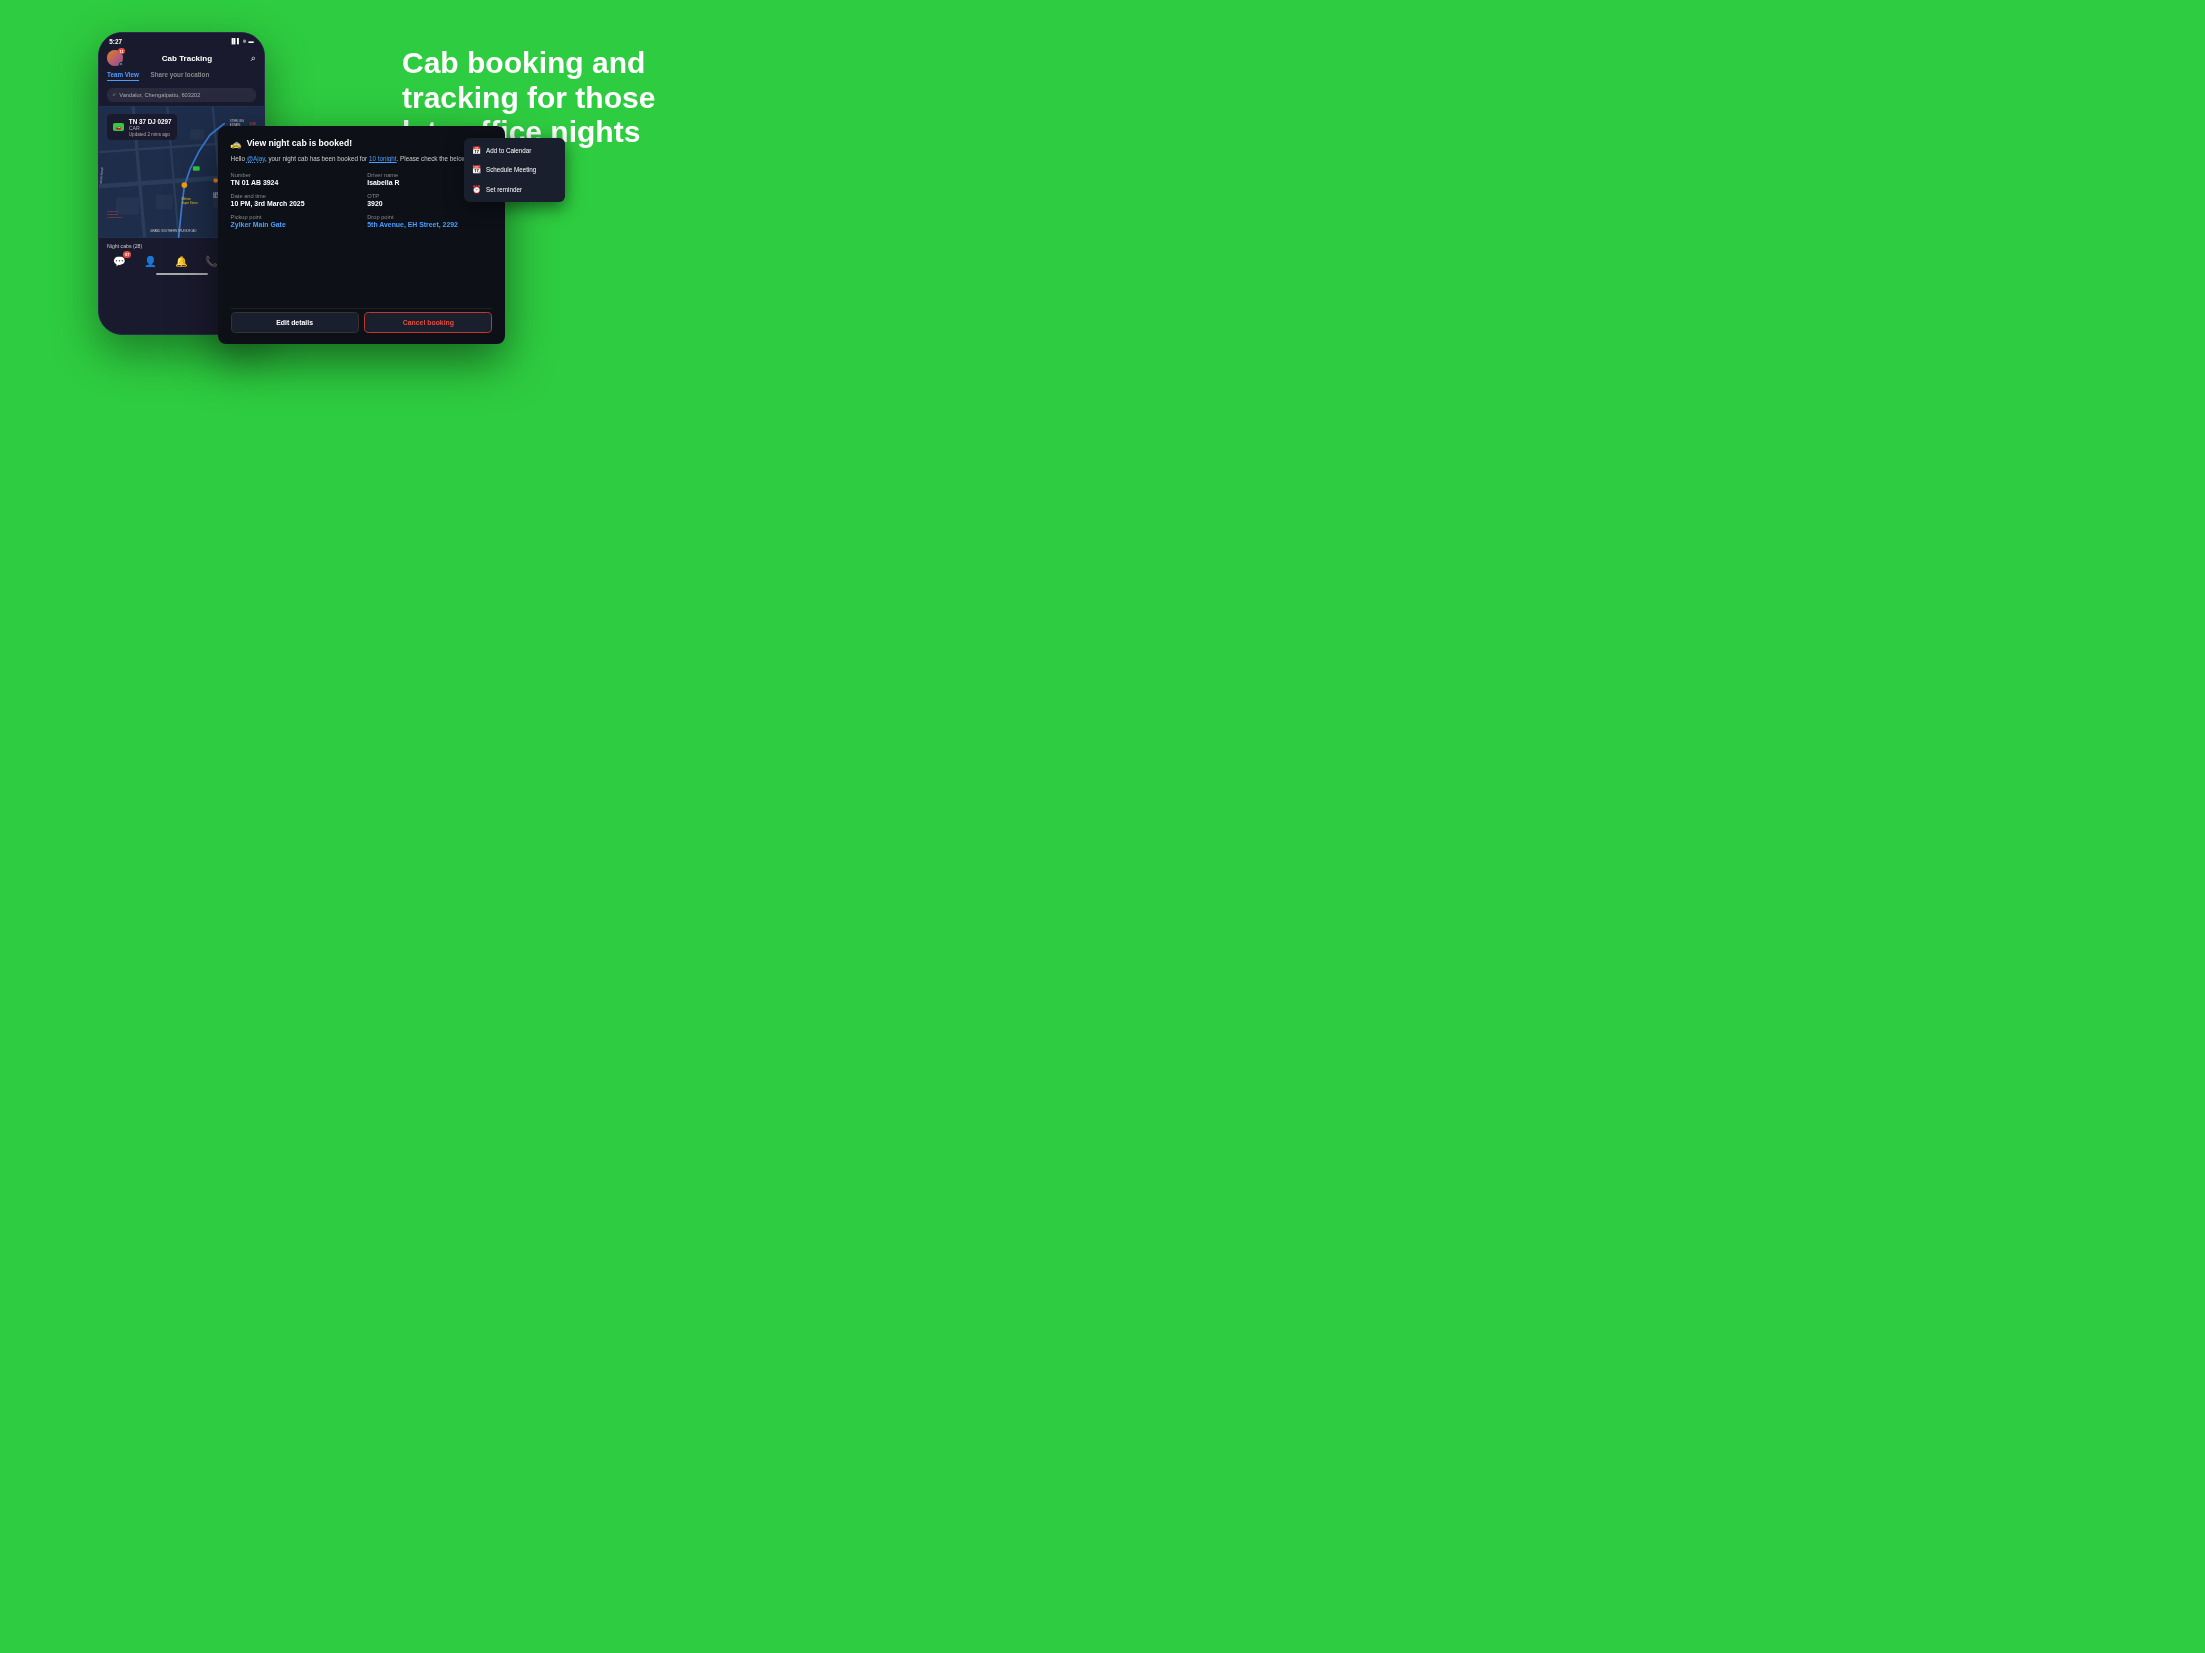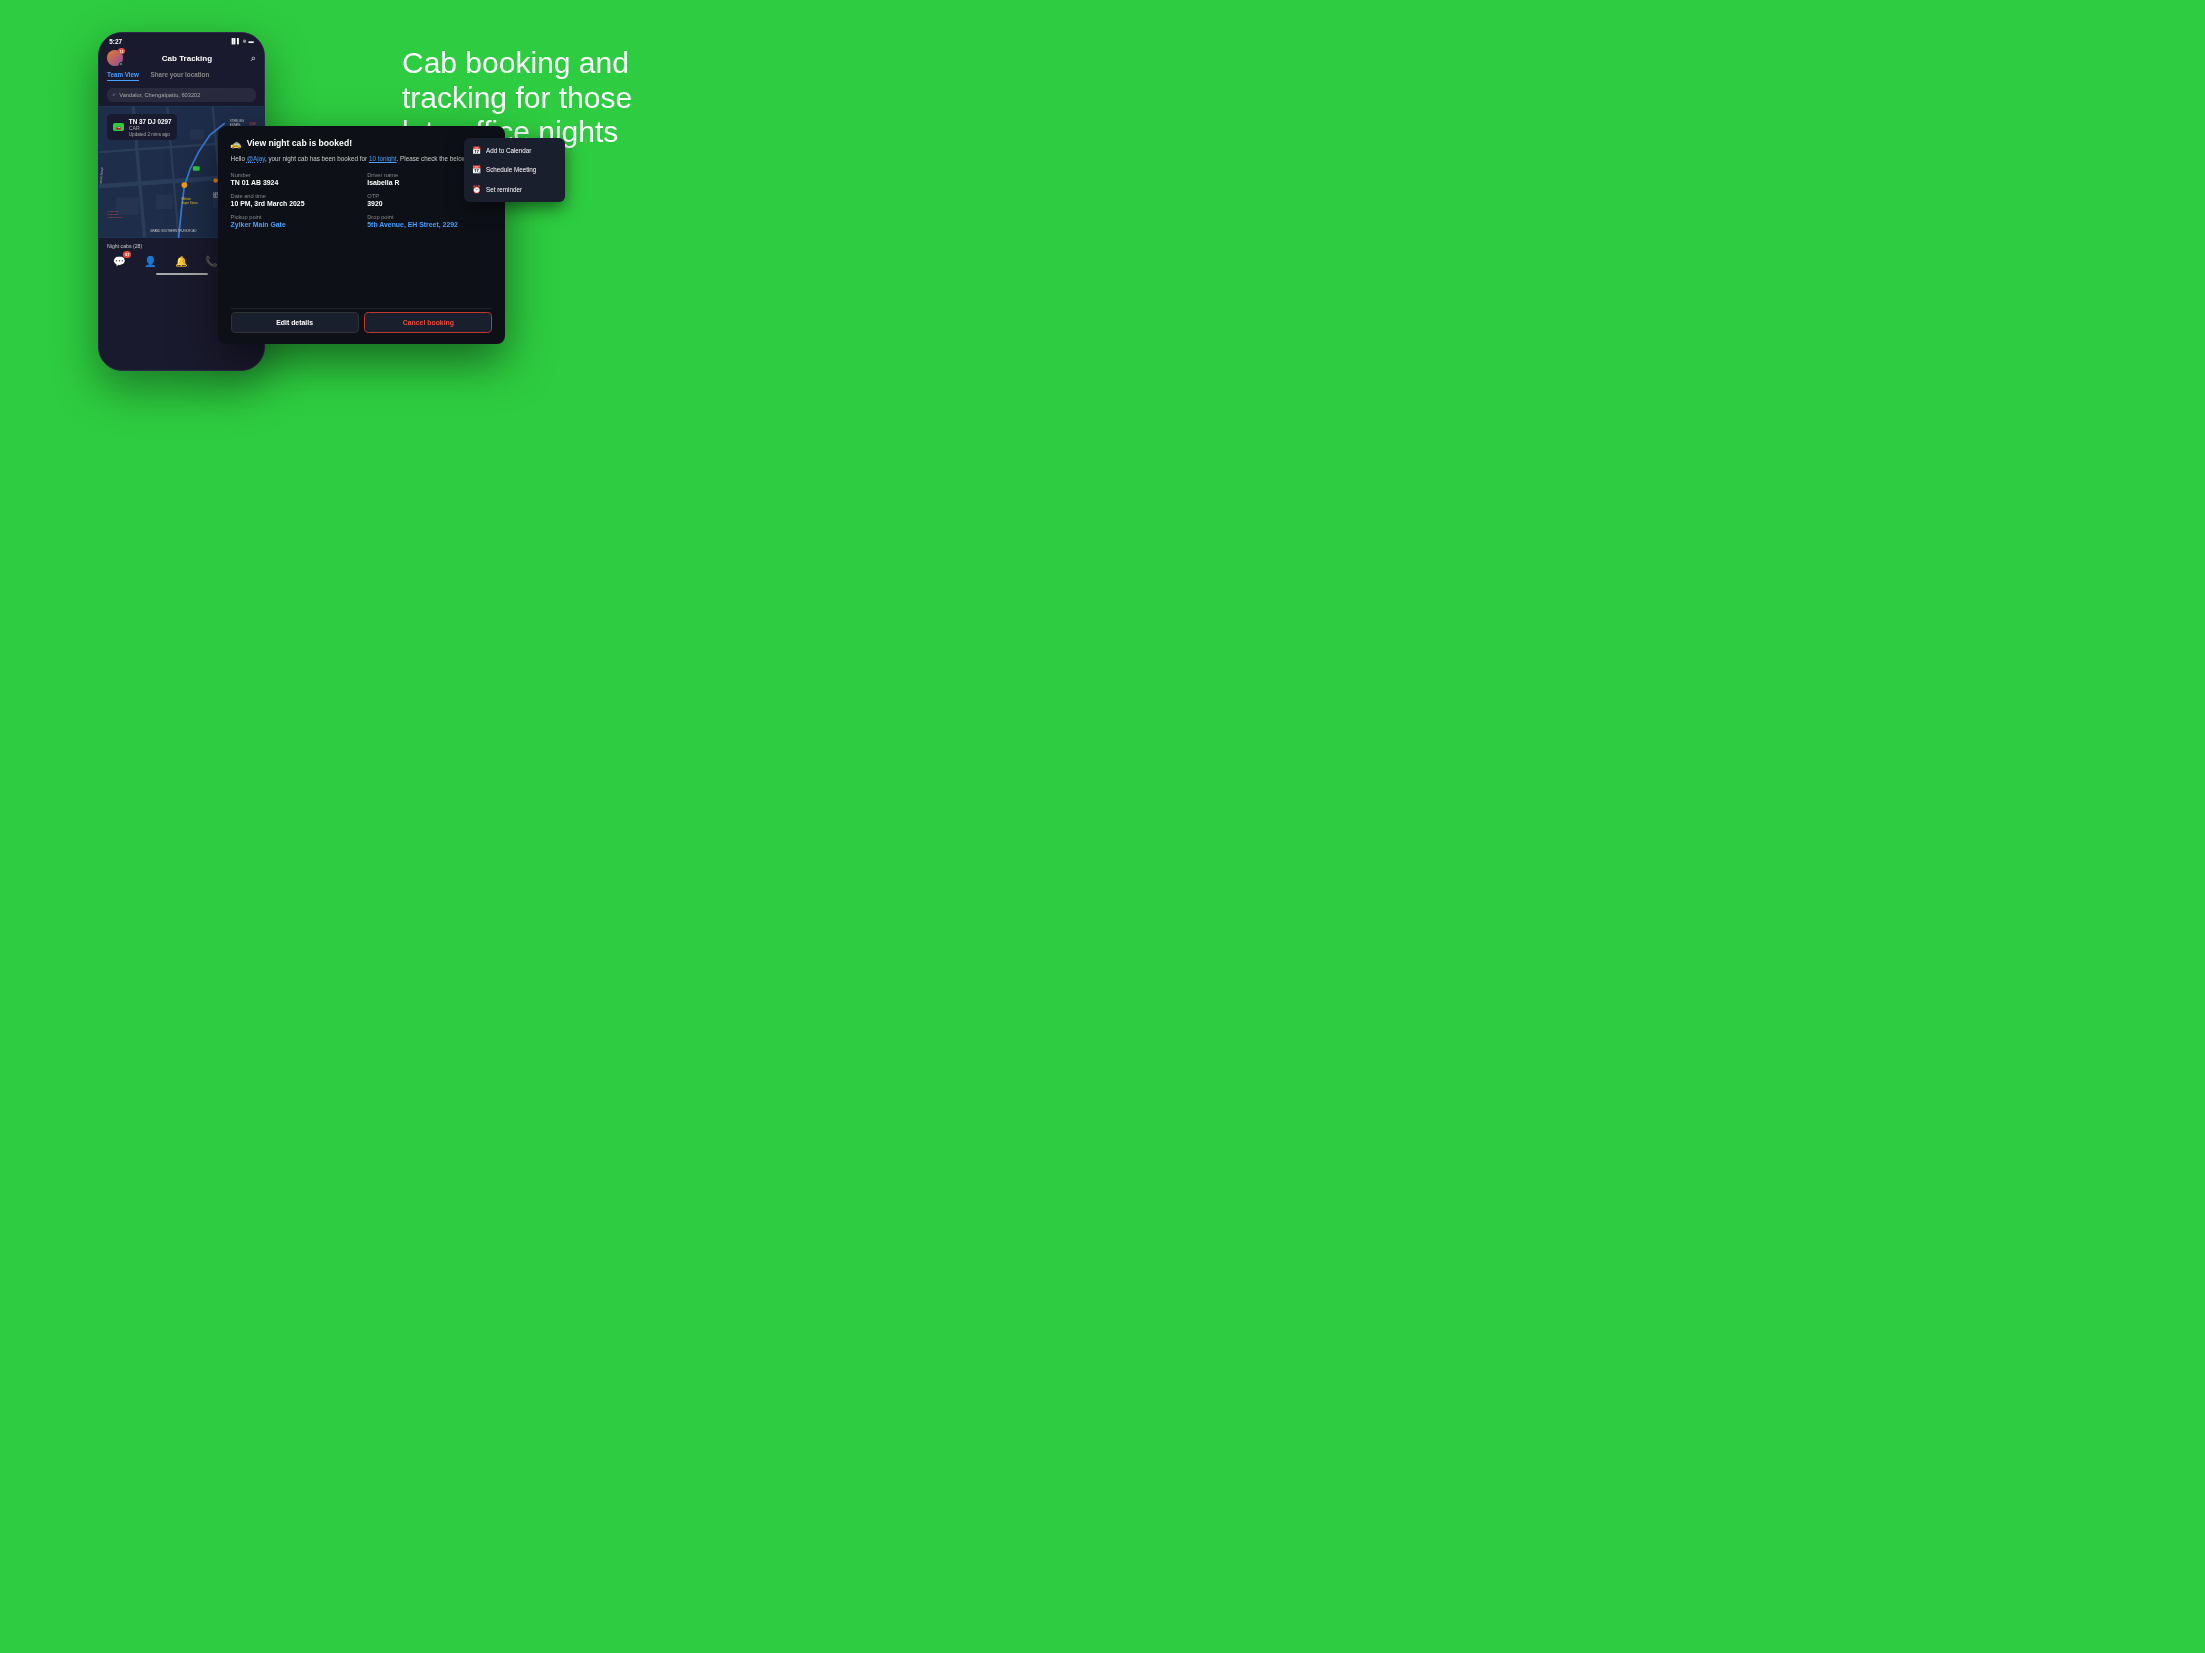--- a/index.html
+++ b/index.html
@@ -14,31 +14,31 @@
     }
 
     
     .hero-text {
       position: absolute;
       top: 46px;
       right: 34px;
       width: 299px;
       color: white;
       font-size: 30px;
-      font-weight: 400;
+      font-weight: 700;
       line-height: 1.15;
     }
 
     
     .phone-mockup {
       position: absolute;
       left: 98px;
       top: 32px;
       width: 167px;
-      height: 339px;
+      height: 303px;
       background: #1a1a2e;
       border-radius: 24px;
       border: 1.7px solid #2a2a4a;
       box-shadow: 0 17px 46px rgba(0,0,0,0.4);
       overflow: hidden;
       z-index: 1;
     }
 
     .phone-notch {
       position: absolute;

